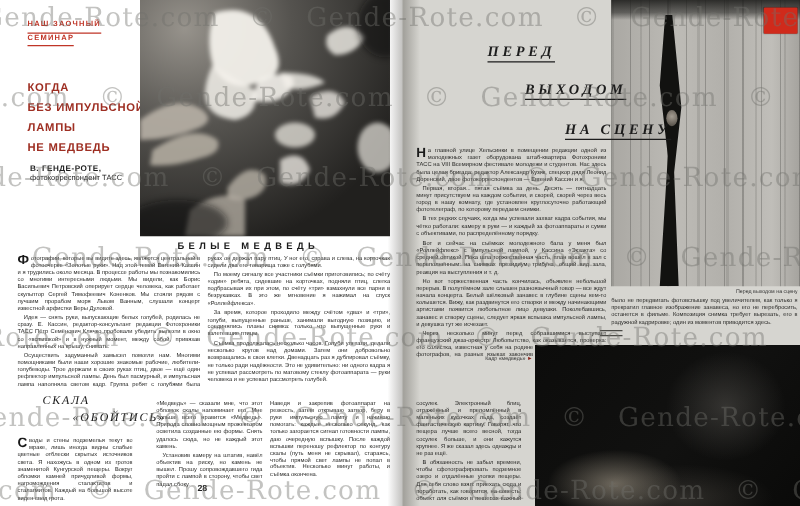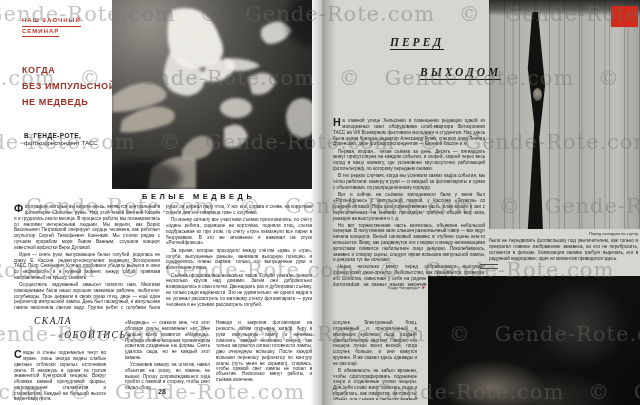--- a/index.html
+++ b/index.html
@@ -90,20 +90,21 @@
   <div class="page" id="page-left">
 
     <div class="seminar-tag">
       <span>НАШ ЗАОЧНЫЙ</span><br>
       <span>СЕМИНАР</span>
     </div>
 
     <div class="headline-left">
       <div>КОГДА</div>
       <div>БЕЗ ИМПУЛЬСНОЙ</div>
+      <div>ЛАМПЫ</div>
       <div>НЕ МЕДВЕДЬ</div>
     </div>
 
     <div class="author">
       <div class="a1">В. ГЕНДЕ-РОТЕ,</div>
       <div class="a2">фотокорреспондент ТАСС</div>
     </div>
 
     <div class="photo" id="photo-doves">
       <svg width="200" height="189" viewBox="0 0 200 189">
@@ -190,20 +191,22 @@
 
     <div class="folio">28</div>
   </div>
 
   <div class="page" id="page-right"></div>
 
   <div class="headline-right" id="hr1">
     <span>ПЕРЕД</span></div>
   <div class="headline-right" id="hr2">
     <span>ВЫХОДОМ</span></div>
+  <div class="headline-right" id="hr3">
+    <span>НА СЦЕНУ</span></div>
 
   <div class="col" id="r-col1">
     <div class="inner">
         <p><span class="dropcap">Н</span>а главной улице Хельсинки в помещении редакции одной из молодежных газет оборудована штаб-квартира Фотохроники ТАСС на VIII Всемирном фестивале молодежи и студентов. Нас здесь была целая бригада: редактор Александр Кузяк, спецкор дядя Леонид Доренский, двое фотокорреспондентов — Евгений Кассин и я.</p>
         <p>Первая, вторая... пятая съёмка за день. Десять — пятнадцать минут присутствуем на каждом событии, и скорей, скорей через весь город в нашу комнату, где установлен круглосуточно работающий фототелеграф, по которому передаем снимки.</p>
         <p>В тех редких случаях, когда мы успевали захват кадра события, мы чётко работали: камеру в руки — и каждый за фотоаппараты и сумки с объективами, по распределённому порядку.</p>
         <p>Вот и сейчас на съёмках молодежного бала у меня был «Роллейфлекс» с импульсной лампой, у Кассина «Экзакта» со средней оптикой. Пока шла торжественная часть, план вошёл в зал с переполненным: на снимках президиум, трибуна, общий вид зала, реакция на выступления и т. д.</p>
         <p>Но вот торжественная часть кончилась, объявлен небольшой перерыв. В полутёмном зале слышен разноязычный говор — все ждут начала концерта. Белый шёлковый занавес в глубине сцены кем-то колышется. Вижу, как раздвинутся его створки и между начинающими артистами появится любопытное лицо девушки. Поколебавшись, занавес и створку сцены, следует яркая вспышка импульсной лампы, и девушка тут же исчезает.</p>
         <p>Через несколько минут перед собравшимися выступает французский джаз-оркестр. Любопытство, как оказывается, проверка: его солистка, известная у себя на родине певица. Когда мы, группа фотографов, на разных языках закончив съёмку, спросили её, по какому адресу прислать ей фотографии, то услышали ответ: «Париж, мадемуазель Дюмонне! Меня знает вся Франция».</p>
       </div>

